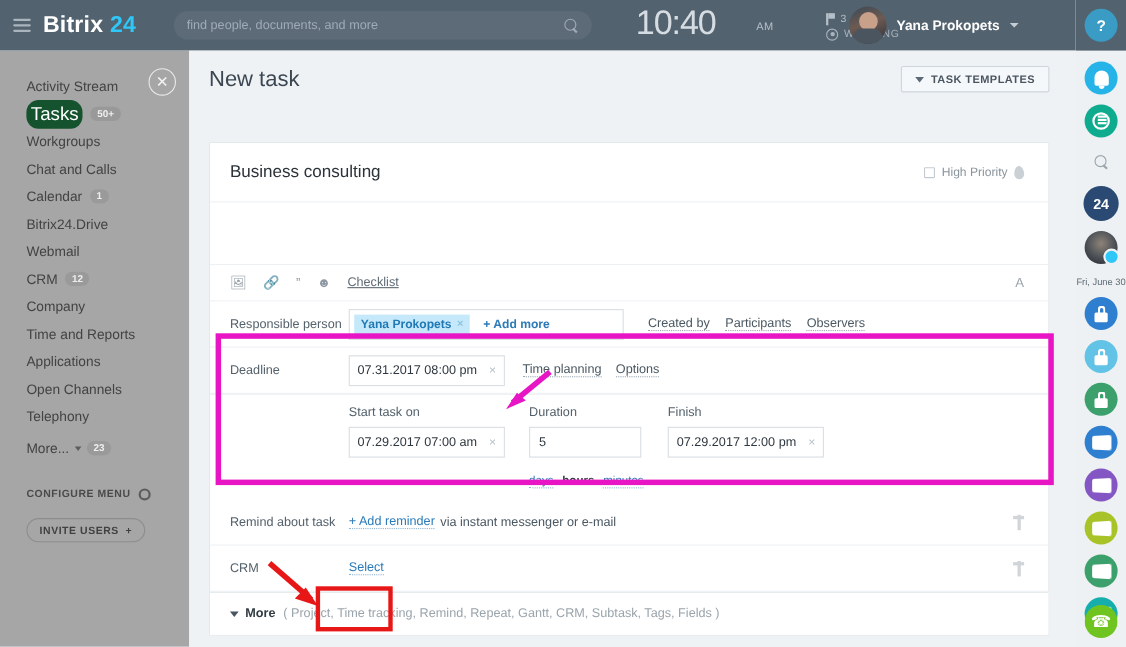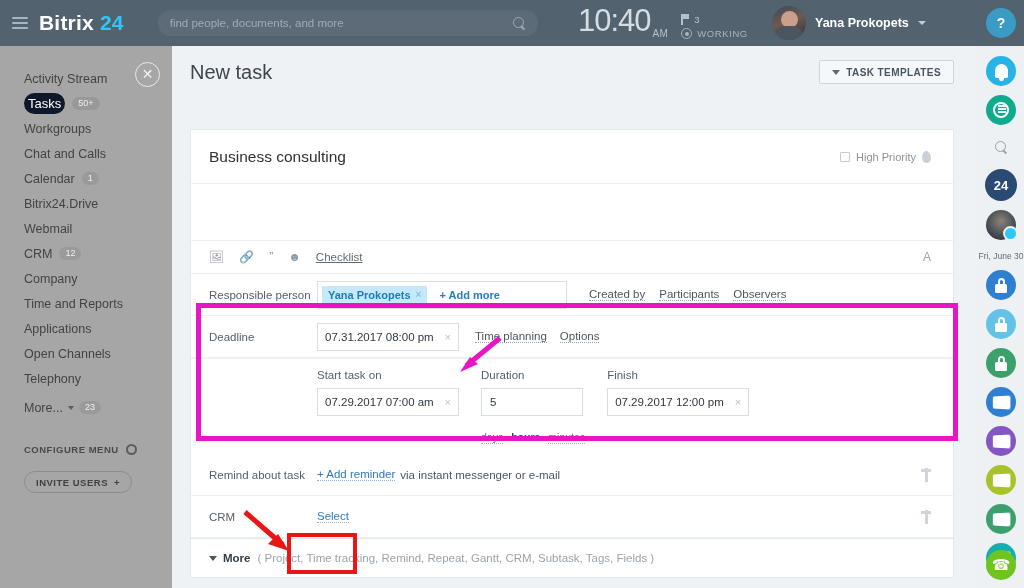--- a/index.html
+++ b/index.html
@@ -29,21 +29,21 @@
     flex: 1; background: transparent; border: 0; outline: none;
     color: #c2cbd3; font-size: 11.5px; font-family: "Liberation Sans", sans-serif;
   }
   .searchwrap input::placeholder { color: #9fabb6; }
   .sicon { width: 13px; height: 13px; position: relative; opacity: .75; }
   .sicon::before { content:""; position:absolute; left:0; top:0; width:9px; height:9px;
     border:1.6px solid #b6c0c9; border-radius:50%; }
   .sicon::after { content:""; position:absolute; left:8px; top:8px; width:5px; height:1.6px;
     background:#b6c0c9; transform: rotate(45deg); transform-origin: left center; }
 
-  .clockbox { position: absolute; left: 578px; top: 3px; display: flex; align-items: flex-end; }
+  .clockbox { position: absolute; left: 578px; top: 3px; display: flex; align-items: center; gap: 35px; }
   .clock { color: #d6dde2; font-size: 31px; font-weight: 300; line-height: 36px; letter-spacing: -1px; }
   .ampm { color: #b6c0c9; font-size: 10px; margin-top: 6px; margin-left: 2px; letter-spacing: .3px; }
   .statuscol { margin-left: 13px; margin-top: 6px; }
   .flagline { display:flex; align-items:center; gap:4px; }
   .flagicon { width: 9px; height: 11px; position: relative; }
   .flagicon::before { content:""; position:absolute; left:0; top:0; width:1.5px; height:11px; background:#b6c0c9; }
   .flagicon::after { content:""; position:absolute; left:1.5px; top:0; width:6px; height:5px; background:#b6c0c9; }
   .flagnum { color: #b6c0c9; font-size: 9.5px; }
   .workline { display:flex; align-items:center; gap:5px; margin-top:3px; }
   .recdot { width:11px; height:11px; border-radius:50%; border:1.5px solid #a9b4be; position:relative; }
@@ -74,24 +74,24 @@
     position:absolute; right:12px; top:16px; width:25px; height:25px; border-radius:50%;
     border:1.5px solid #e9e9e9; color:#f2f2f2; font-size:14px; line-height:22px;
     text-align:center; cursor:pointer;
   }
   .navlist { padding-top: 20px; }
   .navitem {
     display:flex; align-items:center; gap:7px; padding: 0 0 0 24px; height: 25px;
     color:#434343; font-size:12.5px; cursor:pointer;
   }
   .navitem.active .navlabel {
-    background:#0f172a; color:#fff; border-radius:11px; padding:3px 4px; font-size:13px;
+    background:#14532d; color:#fff; border-radius:11px; padding:3px 4px; font-size:17px;
   }
   .badge {
-    background:#9a9a9a; color:#efefef; font-size:9px; font-weight:normal;
+    background:#9a9a9a; color:#efefef; font-size:9px; font-weight:bold;
     border-radius:9px; padding:2px 6px; line-height:1;
   }
   .navitem.active .badge { background:#999; }
   .moreitem { display:flex; align-items:center; gap:5px; padding-left:24px; height:25px;
     color:#434343; font-size:12.5px; cursor:pointer; margin-top:4px; }
   .mcaret { width:0;height:0;border-left:3.5px solid transparent;border-right:3.5px solid transparent;
     border-top:4px solid #5c5c5c; }
   .cfgmenu { display:flex; align-items:center; gap:7px; padding-left:24px; margin-top:24px;
     color:#4a4a4a; font-size:9.5px; font-weight:bold; letter-spacing:.5px; cursor:pointer; }
   .gear { width:11px;height:11px;border-radius:50%;border:2.2px solid #5c5c5c; position:relative; }

